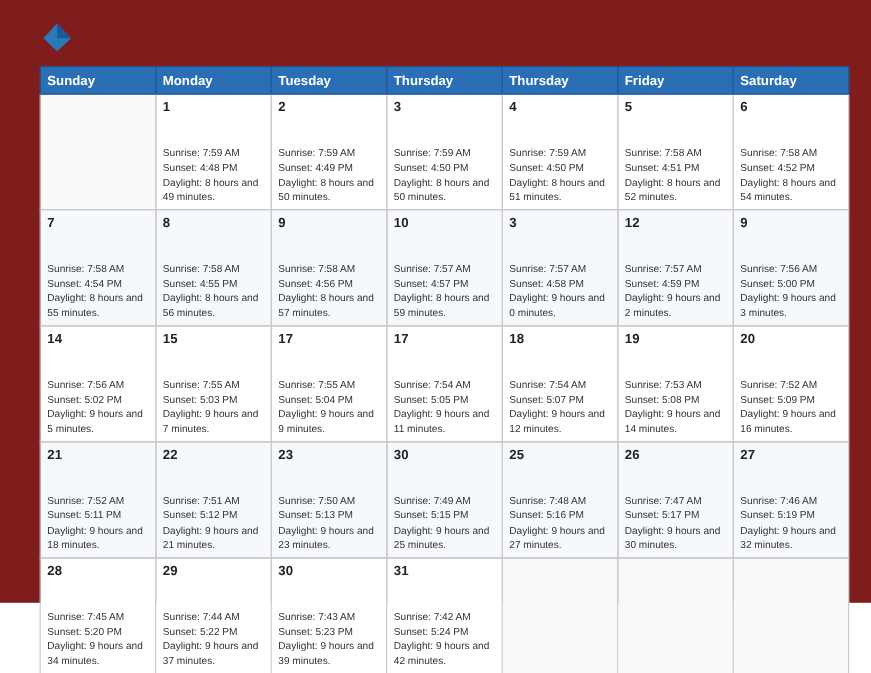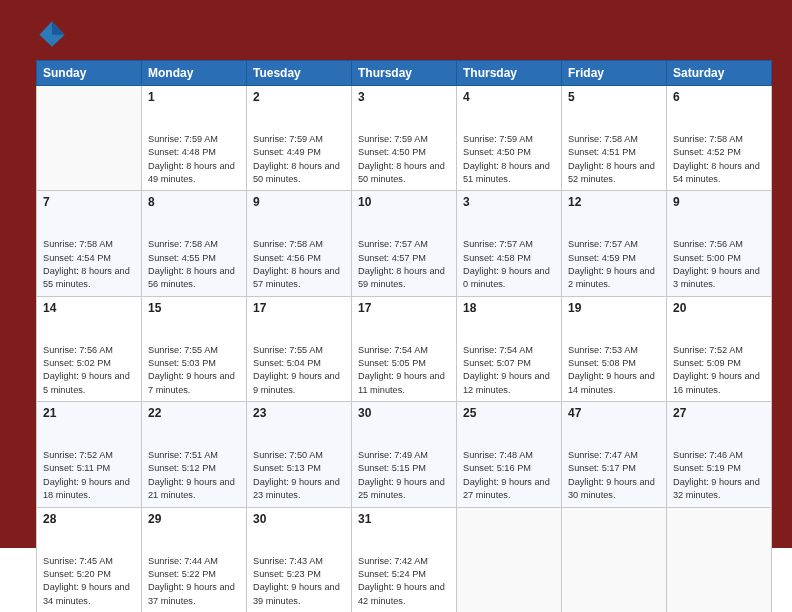--- a/index.html
+++ b/index.html
@@ -234,21 +234,21 @@
           </td>
           <td>
             <span class="day-num">30</span>
             <div class="cell-text">Sunrise: 7:49 AM<br>Sunset: 5:15 PM<br>Daylight: 9 hours and 25 minutes.</div>
           </td>
           <td>
             <span class="day-num">25</span>
             <div class="cell-text">Sunrise: 7:48 AM<br>Sunset: 5:16 PM<br>Daylight: 9 hours and 27 minutes.</div>
           </td>
           <td>
-            <span class="day-num">47</span>
+            <span class="day-num">26</span>
             <div class="cell-text">Sunrise: 7:47 AM<br>Sunset: 5:17 PM<br>Daylight: 9 hours and 30 minutes.</div>
           </td>
           <td>
             <span class="day-num">27</span>
             <div class="cell-text">Sunrise: 7:46 AM<br>Sunset: 5:19 PM<br>Daylight: 9 hours and 32 minutes.</div>
           </td>
         </tr>
         <tr>
           <td>
             <span class="day-num">28</span>

